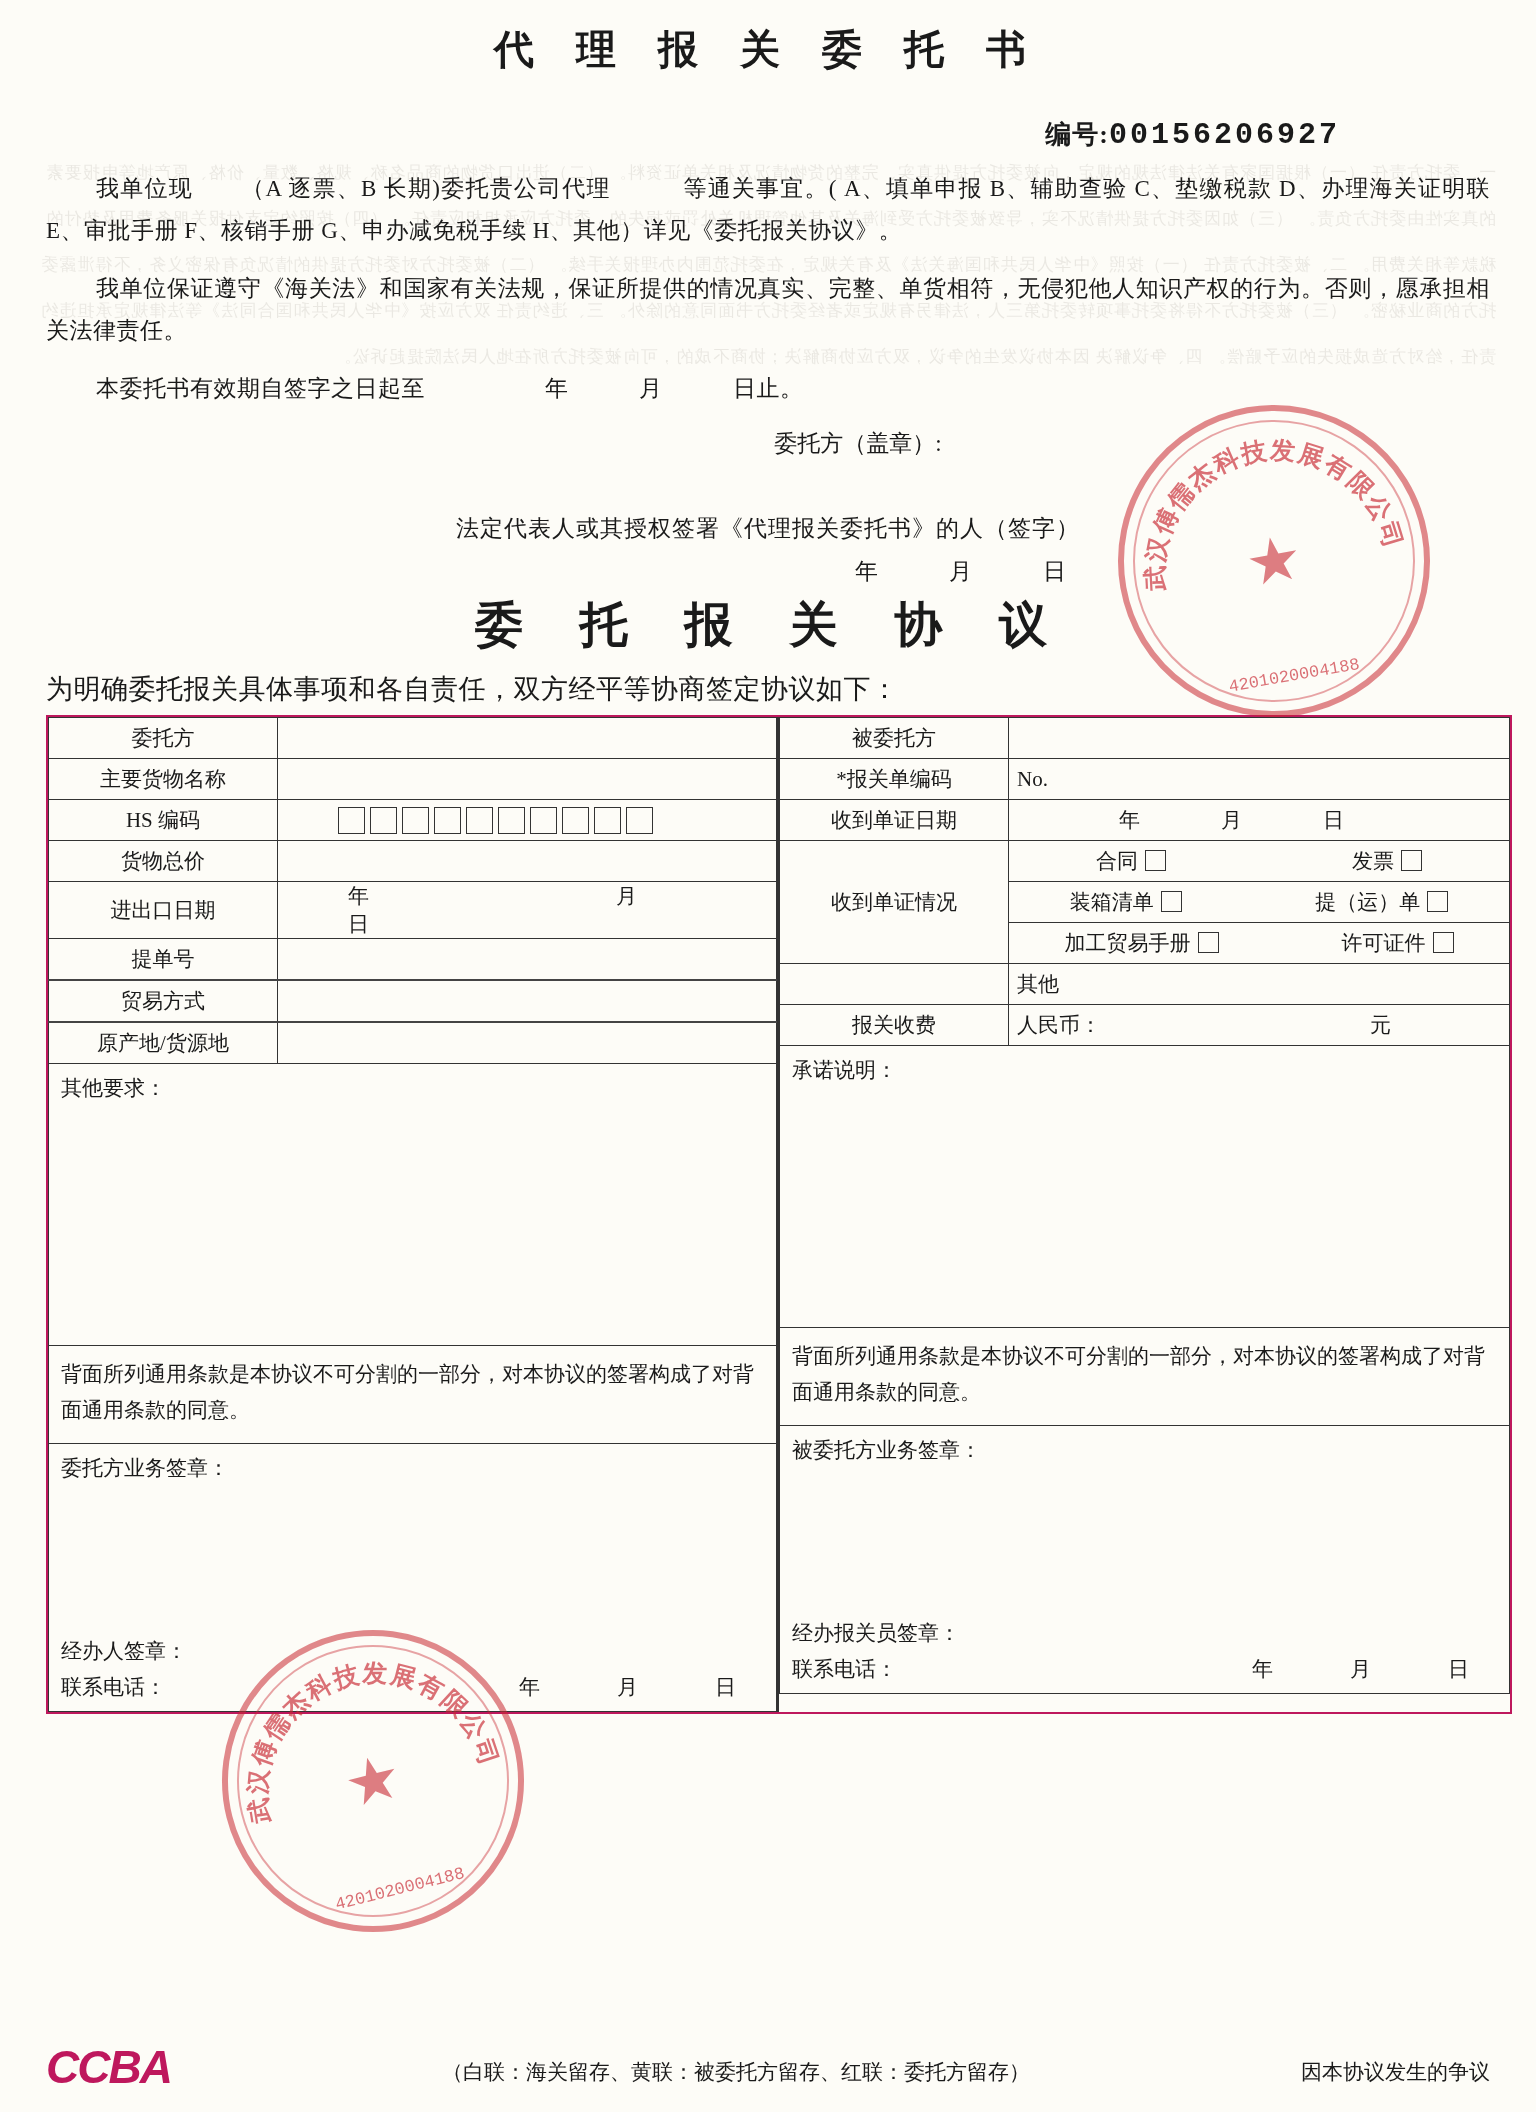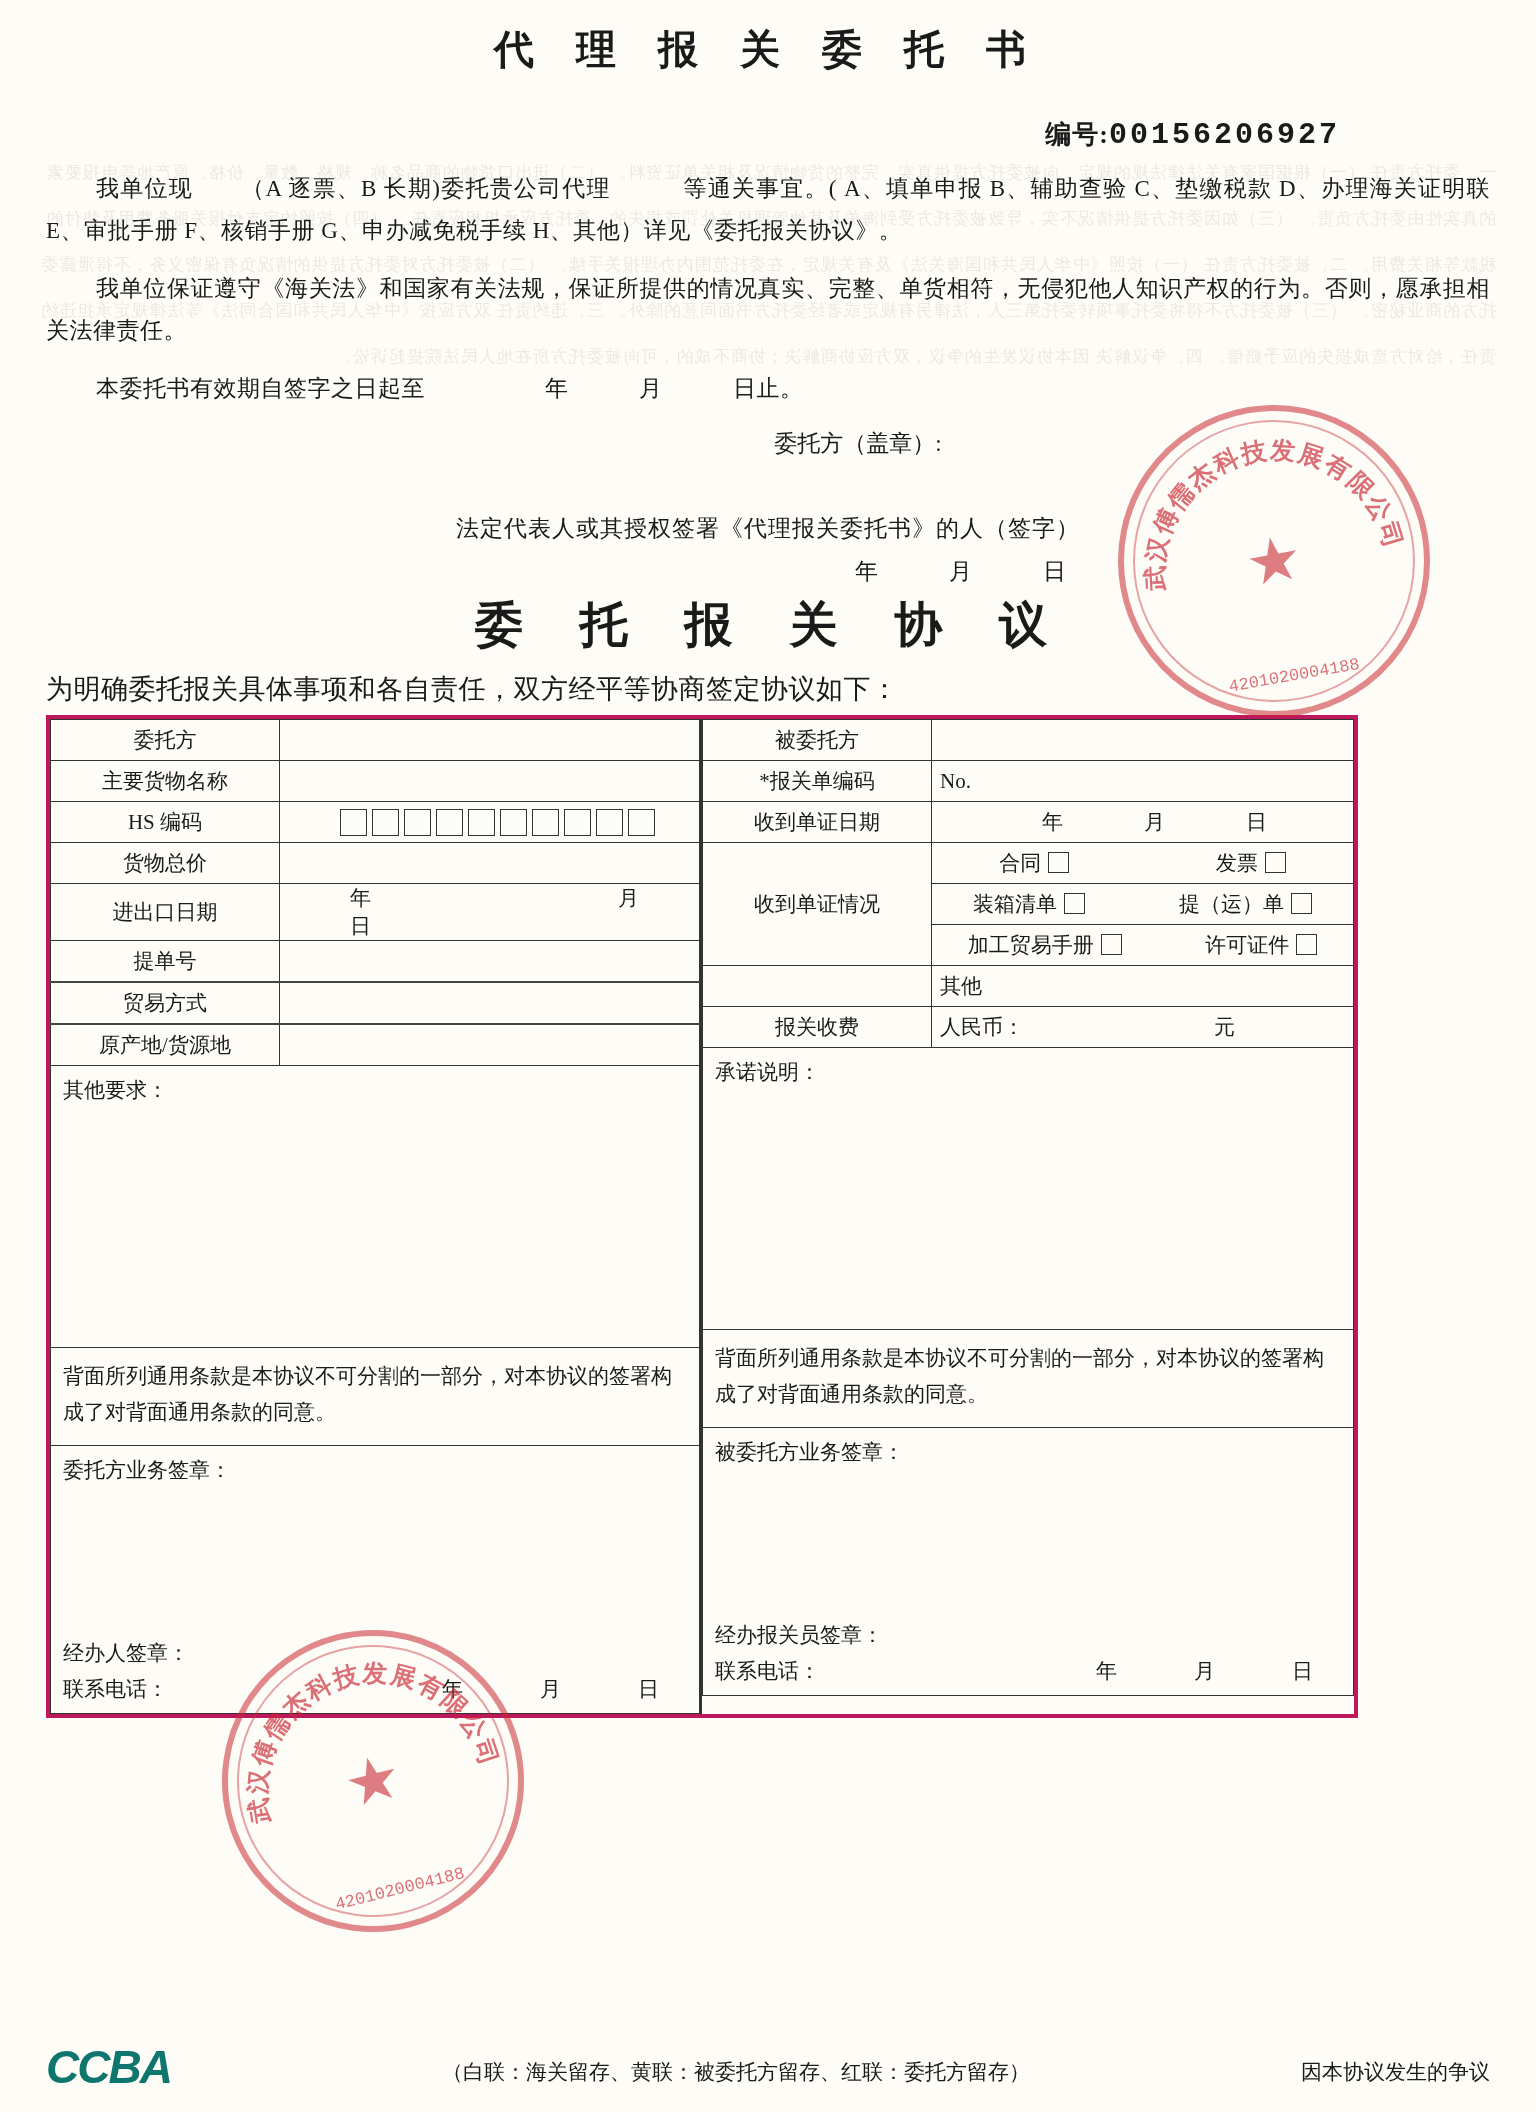--- a/index.html
+++ b/index.html
@@ -101,22 +101,22 @@
   .agreement-lead{
     font-size:27px;
     margin-top:14px;
     margin-bottom:8px;
     letter-spacing:.5px;
   }
 
   
   .grid{
     display:flex;
-    width:1312px;
-    border:4px solid #be185d;
+    width:1466px;
+    border:2px solid #be185d;
     box-sizing:border-box;
     position:relative;
   }
   .col{box-sizing:border-box;}
   .col.left{width:50%;border-right:2px solid #333;}
   .col.right{width:50%;}
   table{
     border-collapse:collapse;
     width:100%;
     font-size:21px;
@@ -167,21 +167,21 @@
     align-items:flex-end;
     justify-content:space-between;
     font-size:21px;
   }
   .ccba{
     font-family:"Liberation Sans",sans-serif;
     font-size:46px;
     font-weight:bold;
     font-style:italic;
     letter-spacing:-2px;
-    color:#0f766e;
+    color:#be185d;
   }
   .footer-center{padding-bottom:8px;}
   .footer-right{padding-bottom:8px;}
 
   
   .stamp{
     position:absolute;
     border-radius:50%;
     border:6px solid rgba(200,40,50,.55);
     color:rgba(200,40,50,.62);

